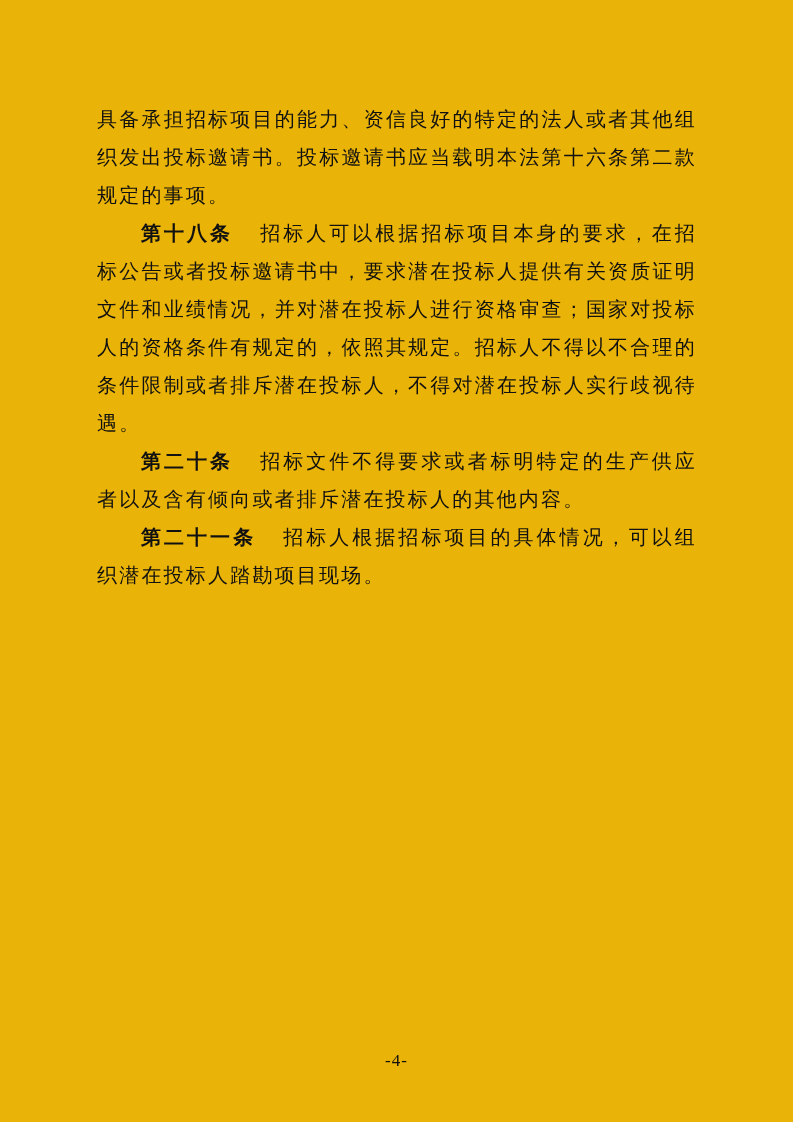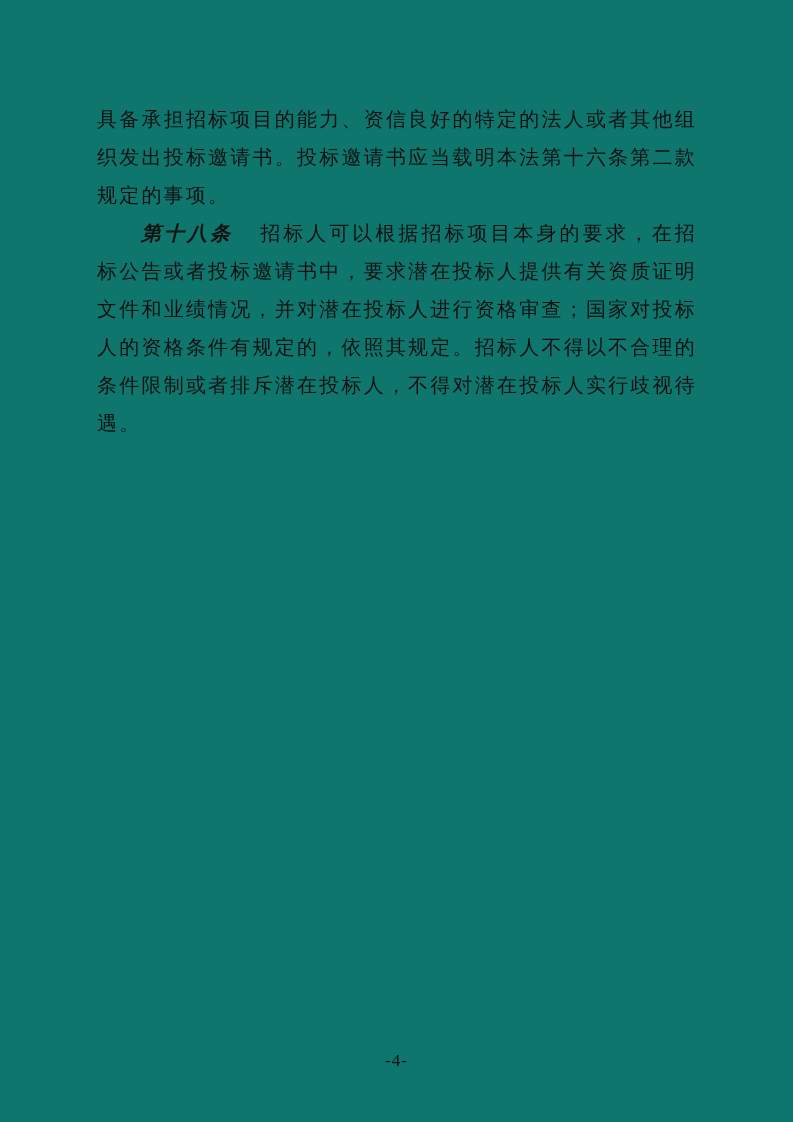--- a/index.html
+++ b/index.html
@@ -4,21 +4,21 @@
 <style>
   html, body {
     margin: 0;
     padding: 0;
     background: #ffffff;
   }
   .page {
     position: relative;
     width: 793px;
     height: 1122px;
-    background: #0f766e;
+    background: #eab308;
     overflow: hidden;
     font-family: "Liberation Serif", "DejaVu Serif", serif;
     color: #111111;
   }
   .doc-body {
     position: absolute;
     left: 97px;
     top: 100px;
     width: 600px;
     font-size: 20px;
@@ -31,21 +31,20 @@
     margin: 0;
     padding: 0;
     text-indent: 2.2em;
   }
   .doc-body p.continuation {
     text-indent: 0;
   }
   .article-lead {
     font-weight: bold;
     margin-right: 1.35em;
-    font-style: italic;
   }
   .article-lead:empty {
     display: none;
     margin: 0;
   }
   .page-footer {
     position: absolute;
     left: 0;
     top: 1050px;
     width: 100%;
@@ -61,21 +60,23 @@
 
 <div class="page">
 
   <div class="doc-body">
 
     <p class="continuation"><span>具备承担招标项目的能力、资信良好的特定的法人或者其他组织发出投标邀请书。投标邀请书应当载明本法第十六条第二款规定的事项。</span></p>
 
     <p><span class="article-lead">第十八条</span><span>招标人可以根据招标项目本身的要求，在招标公告或者投标邀请书中，要求潜在投标人提供有关资质证明文件和业绩情况，并对潜在投标人进行资格审查；国家对投标人的资格条件有规定的，依照其规定。招标人不得以不合理的条件限制或者排斥潜在投标人，不得对潜在投标人实行歧视待遇。</span></p>
 
 
+    <p><span class="article-lead">第二十条</span><span>招标文件不得要求或者标明特定的生产供应者以及含有倾向或者排斥潜在投标人的其他内容。</span></p>
 
+    <p><span class="article-lead">第二十一条</span><span>招标人根据招标项目的具体情况，可以组织潜在投标人踏勘项目现场。</span></p>
 
 
 
   </div>
 
   <div class="page-footer">-4-</div>
 
 </div>
 
 </body></html>

